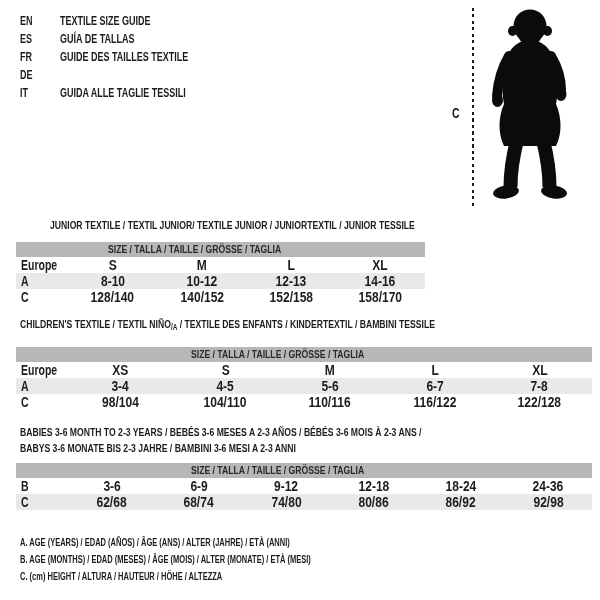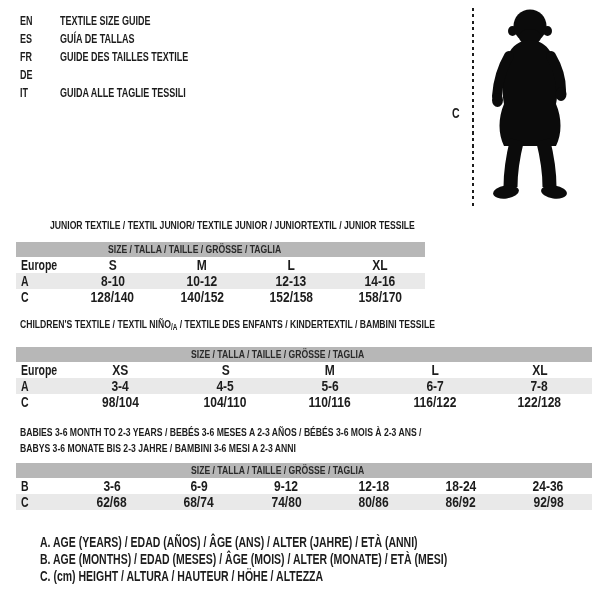--- a/index.html
+++ b/index.html
@@ -39,21 +39,21 @@
   .t2{left:16px;top:347px;width:576px;}
   .t3{left:16px;top:463px;width:576px;}
   .bar{height:15px;line-height:15px;background:#b7b7b7;color:#2a2a2a;font-size:11.5px;padding-left:5px;text-align:center;}
   .trow{display:flex;height:16px;line-height:16px;font-size:14px;}
   .trow.shaded{background:#e9e9e9;}
   .lbl{width:52px;padding-left:5px;box-sizing:border-box;text-align:left;}
   .cell{flex:1;text-align:center;}
 
   
   .footnotes{position:absolute;left:20px;top:534px;}
-  .footnote{height:17px;line-height:17px;font-size:14px;white-space:nowrap;margin-left:20px;}
+  .footnote{height:17px;line-height:17px;font-size:10px;white-space:nowrap;}
 </style>
 </head>
 <body>
 
 <div class="canvas">
 
   <div class="langs">
     <div class="lang-row">
       <span class="lang-code"><span class="cond">EN</span></span>
       <span class="lang-title"><span class="cond">TEXTILE SIZE GUIDE</span></span>

